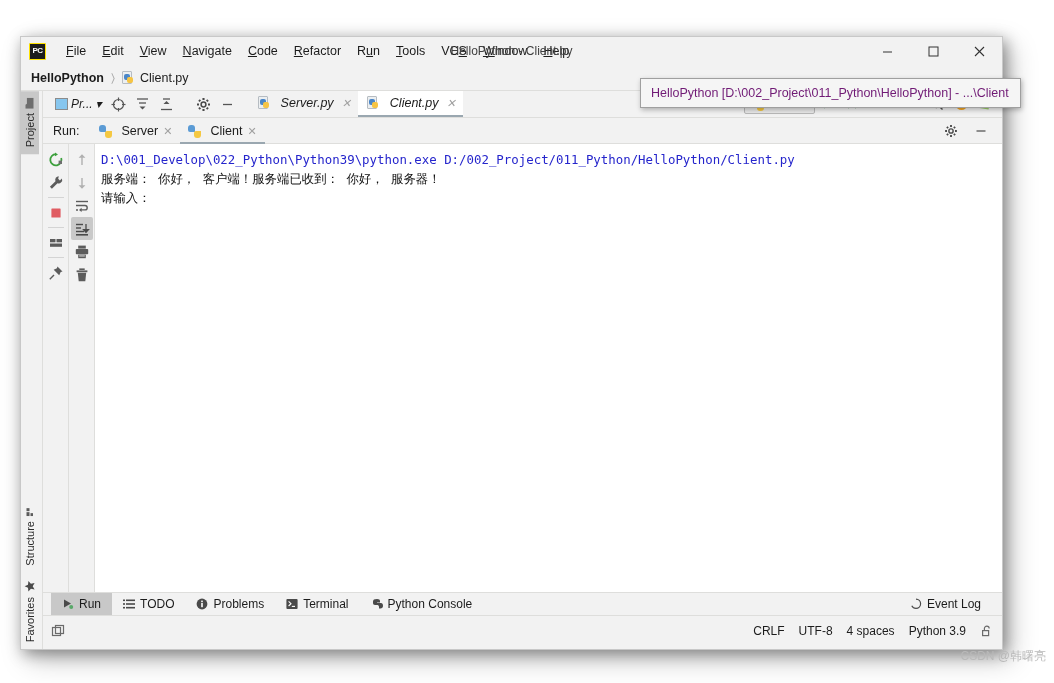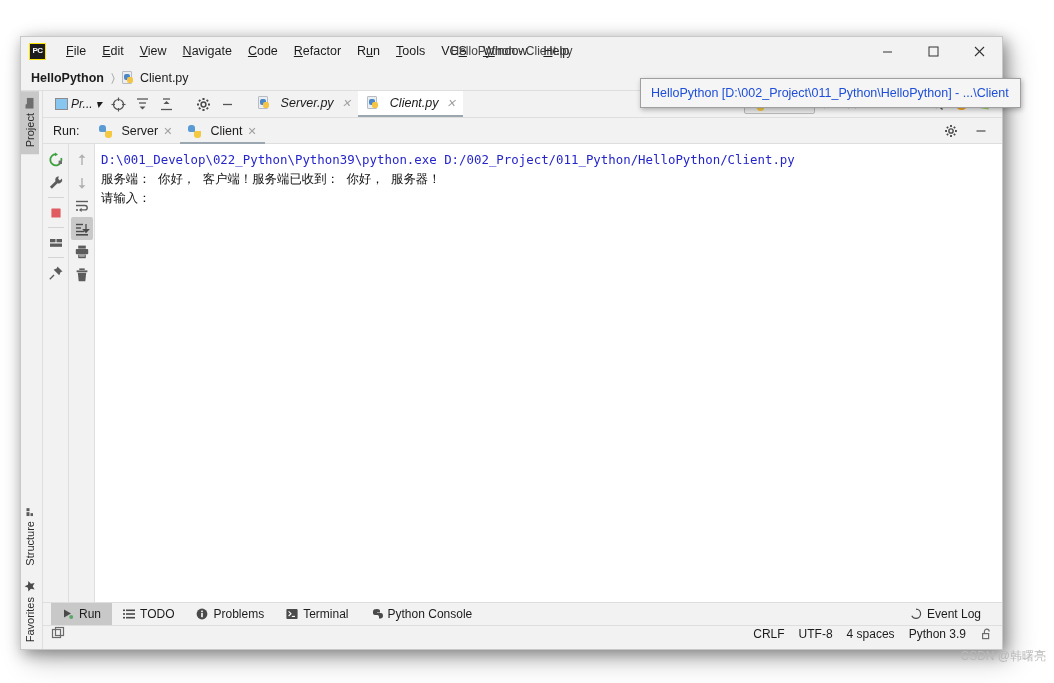--- a/index.html
+++ b/index.html
@@ -229,40 +229,40 @@
   .btab {
     display: flex; align-items: center; gap: 5px;
     padding: 0 11px;
     font-size: 12px; color: #1c1c1c;
   }
   .btab.active { background: #c8c8c8; }
   .bt-right { margin-left: auto; display: flex; align-items: center; padding-right: 10px; }
 
   
   .statusbar {
-    height: 24px; flex: none;
+    height: 34px; flex: none;
     background: #f2f2f2;
     border-top: 1px solid #dededc;
-    display: flex; align-items: flex-end;
+    display: flex; align-items: flex-start;
     padding: 8px 8px;
   }
   .st-right { margin-left: auto; display: flex; align-items: center; gap: 14px; }
   .st-item { font-size: 12px; color: #1c1c1c; }
 
   
   .tooltip {
     position: absolute;
     left: 640px; top: 78px;
     width: 381px; height: 30px;
     background: #f5f5f5;
     border: 1px solid #9f9f9f;
     box-shadow: 1px 2px 5px rgba(0,0,0,0.28);
     display: flex; align-items: center;
     padding-left: 10px;
-    font-size: 12.5px; color: #1d4ed8;
+    font-size: 12.5px; color: #701a75;
     white-space: nowrap; overflow: hidden;
     z-index: 50;
   }
 
   
   .watermark {
     position: absolute;
     right: 8px; bottom: 18px;
     font-size: 12px;
     color: #b9b9b9;

